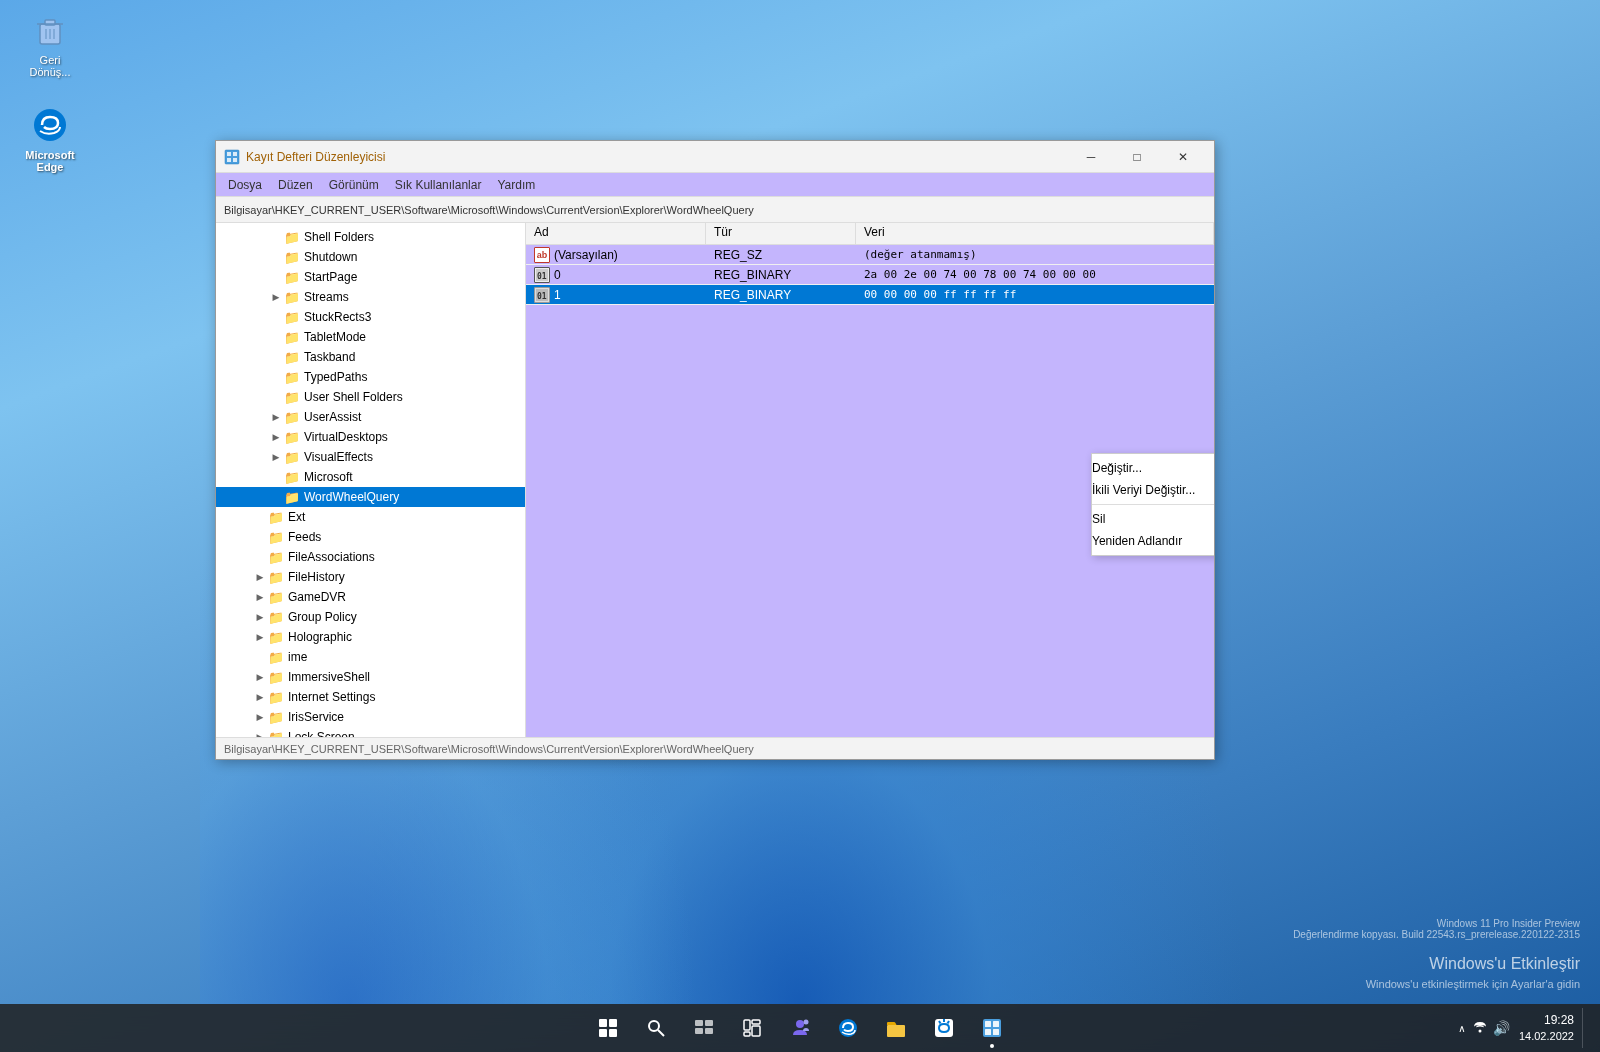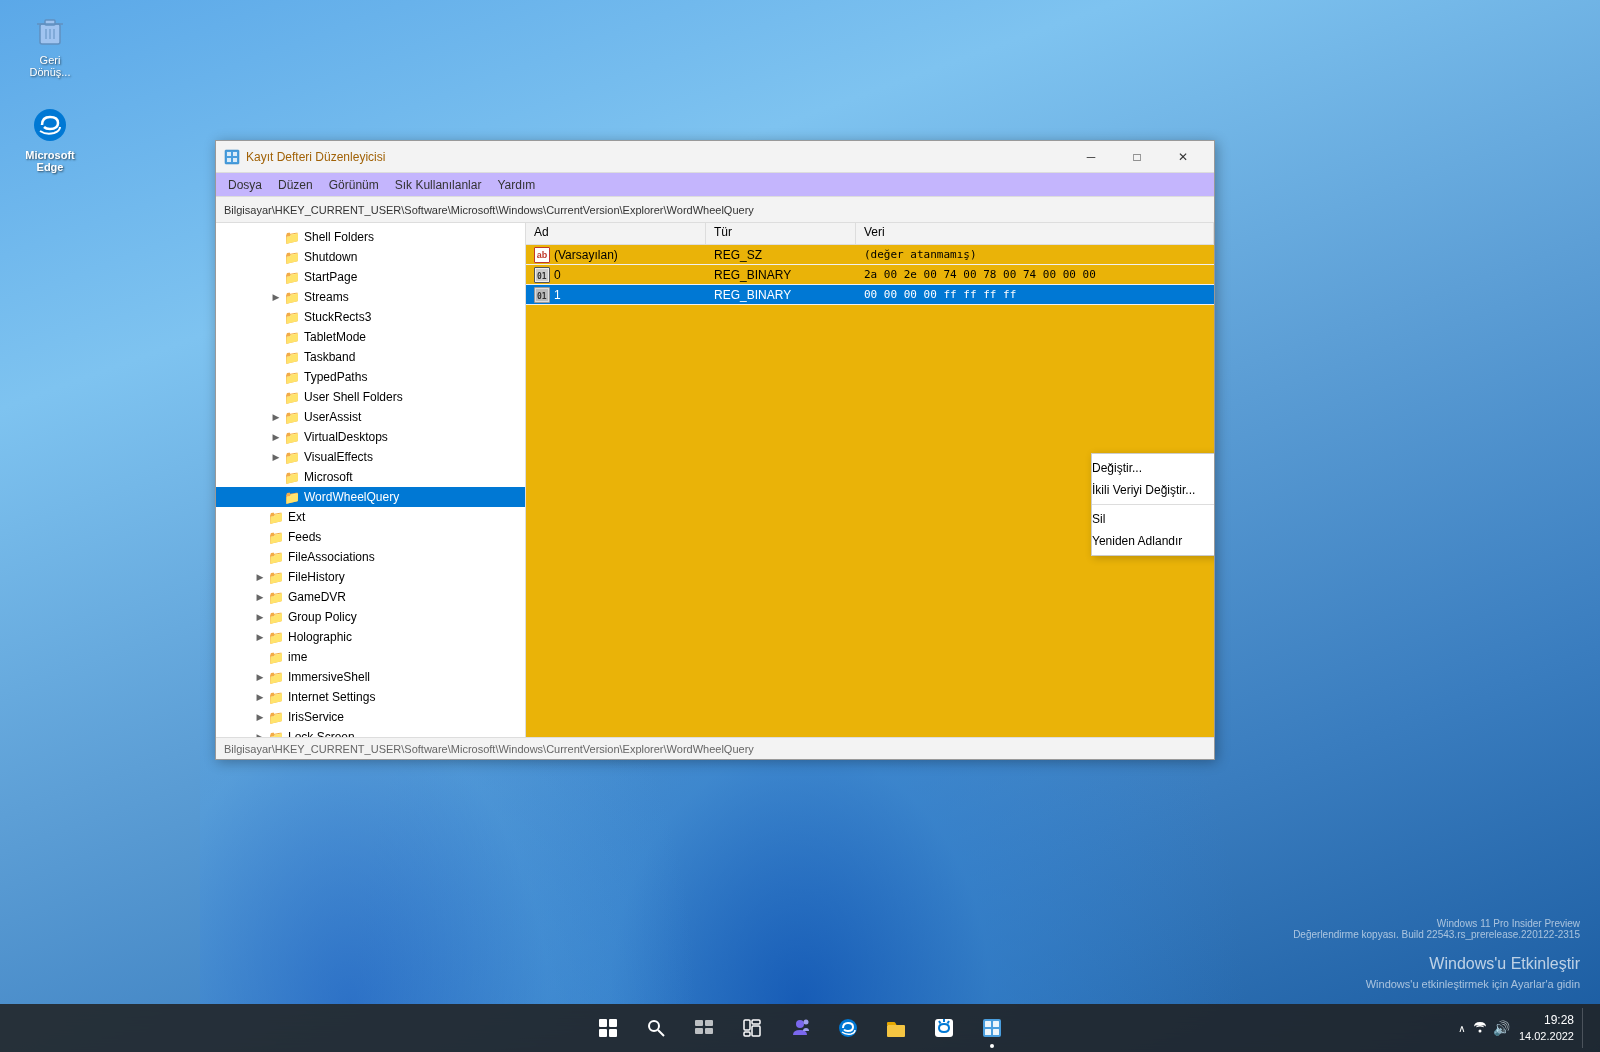--- a/index.html
+++ b/index.html
@@ -162,21 +162,21 @@
       flex-shrink: 0;
       display: inline-flex;
       align-items: center;
       justify-content: center;
       font-size: 13px;
     }
 
     
     .values-panel {
       flex: 1;
-      background: #eab308;
+      background: #c4b5fd;
       overflow: auto;
       position: relative;
     }
     .values-header {
       display: flex;
       background: #f3f3f3;
       border-bottom: 1px solid #ddd;
       height: 22px;
     }
     .values-col-header {

